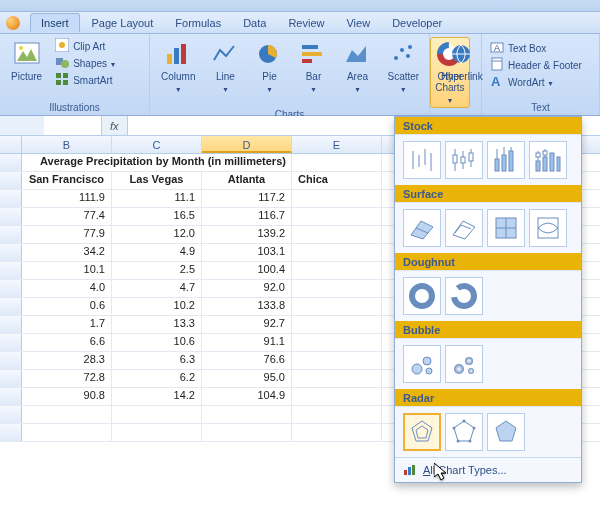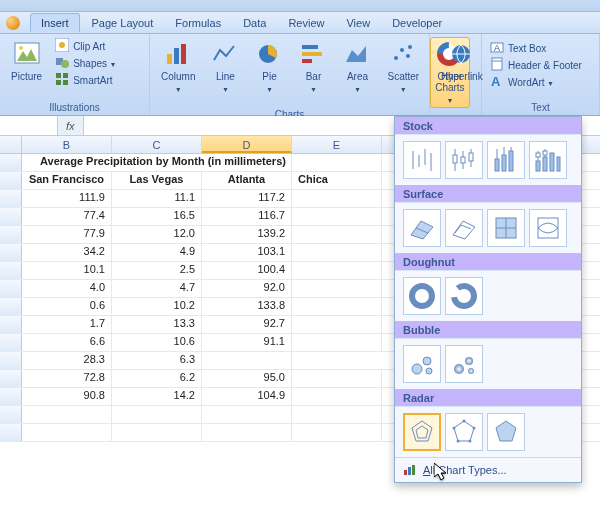--- a/index.html
+++ b/index.html
@@ -21,21 +21,21 @@
 .group-label { font-size: 10px; color: #3a5a90; text-align: center; padding-top: 1px; }
 .bigbtn { display: flex; flex-direction: column; align-items: center; gap: 3px; font-size: 10px; color: #2c4e86; padding: 2px 4px; border: 1px solid transparent; border-radius: 3px; }
 .bigbtn.active { background: linear-gradient(#fff0c0,#ffd27a); border: 1px solid #e0b040; }
 .bigbtn .ico { width: 28px; height: 28px; display: flex; align-items: center; justify-content: center; }
 .smallbtn-col { display: flex; flex-direction: column; gap: 1px; }
 .smallbtn { display: flex; align-items: flex-end; gap: 4px; font-size: 10px; color: #2c4e86; padding: 1px 2px; white-space: nowrap; }
 .smallbtn .ico { width: 14px; height: 14px; display: inline-flex; align-items: center; justify-content: center; }
 .dd { font-size: 8px; color: #2c4e86; }
 
 
-.fbar { display: flex; align-items: center; background: #e8f0fa; border-bottom: 1px solid #b6cdec; height: 20px; font-size: 11px; }
+.fbar { display: flex; align-items: center; background: #e8f0fa; border-bottom: 1px solid #b6cdec; height: 20px; font-size: 11px; padding-left: 44px; }
 .namebox { width: 58px; border-right: 1px solid #b6cdec; padding: 2px 6px; background: #fff; height: 100%; }
 .fx { padding: 0 8px; font-style: italic; color: #555; border-right: 1px solid #b6cdec; height: 100%; display:flex; align-items:center; }
 .fvalue { flex: 1; padding: 2px 6px; background: #fff; height: 100%; }
 
 
 .colhdrs { display: flex; background: linear-gradient(#f4f8ff,#e0eaf8); border-bottom: 1px solid #b6cdec; font-size: 11px; height: 18px; }
 .rowhdr-space { width: 22px; border-right: 1px solid #b6cdec; }
 .colhdr { width: 90px; text-align: center; border-right: 1px solid #d0dcee; color: #3a5a90; line-height: 18px; }
 .colhdr.sel { background: linear-gradient(#ffe7a7,#ffd780); border-bottom: 2px solid #e0a020; }
 
@@ -43,21 +43,21 @@
 .grid { font-size: 11px; }
 .grow { display: flex; height: 18px; border-bottom: 1px solid #e3e9f3; }
 .rowhdr { width: 22px; background: linear-gradient(#f4f8ff,#e0eaf8); border-right: 1px solid #b6cdec; }
 .cell { width: 90px; border-right: 1px solid #e3e9f3; padding: 1px 6px; text-align: right; color: #222; white-space: nowrap; }
 .cell.title { text-align: center; font-weight: bold; }
 .cell.h { text-align: center; font-weight: bold; }
 .titlecol { width: 270px !important; }
 
 
 .dropdown { position: absolute; top: 116px; left: 394px; width: 188px; background: #f4f8fe; border: 1px solid #8faed8; box-shadow: 0 4px 8px rgba(0,0,0,.25); font-size: 11px; }
-.sect { padding: 3px 8px 2px; font-weight: bold; color: #3a5a90; background: #c4b5fd; border-bottom: 1px solid #dbe6f7; }
+.sect { padding: 3px 8px 2px; font-weight: bold; color: #3a5a90; background: #eab308; border-bottom: 1px solid #dbe6f7; }
 .thumbs { display: flex; flex-wrap: wrap; gap: 4px; padding: 6px 8px; }
 .thumb { width: 38px; height: 38px; background: #fff; border: 1px solid #b6cdec; display: flex; align-items: center; justify-content: center; }
 .thumb.hover { border: 2px solid #f0b030; background: #fff6dc; }
 .allcharts { border-top: 1px solid #c7d8f0; padding: 6px 8px; display: flex; align-items: center; gap: 6px; color: #2c4e86; }
 .allcharts .ico { width: 14px; height: 12px; }
 .cursor { position: absolute; left: 434px; top: 463px; width: 14px; height: 18px; }
 .cursor svg { filter: drop-shadow(0 1px 1px rgba(0,0,0,.4)); }
 </style>
 </head>
 <body>
@@ -342,20 +342,21 @@
         <div class="rowhdr"></div>
         <div class="cell">6.6</div>
         <div class="cell">10.6</div>
         <div class="cell">91.1</div>
         <div class="cell"></div>
       </div>
       <div class="grow">
         <div class="rowhdr"></div>
         <div class="cell">28.3</div>
         <div class="cell">6.3</div>
+        <div class="cell">76.6</div>
         <div class="cell"></div>
       </div>
       <div class="grow">
         <div class="rowhdr"></div>
         <div class="cell">72.8</div>
         <div class="cell">6.2</div>
         <div class="cell">95.0</div>
         <div class="cell"></div>
       </div>
       <div class="grow">

